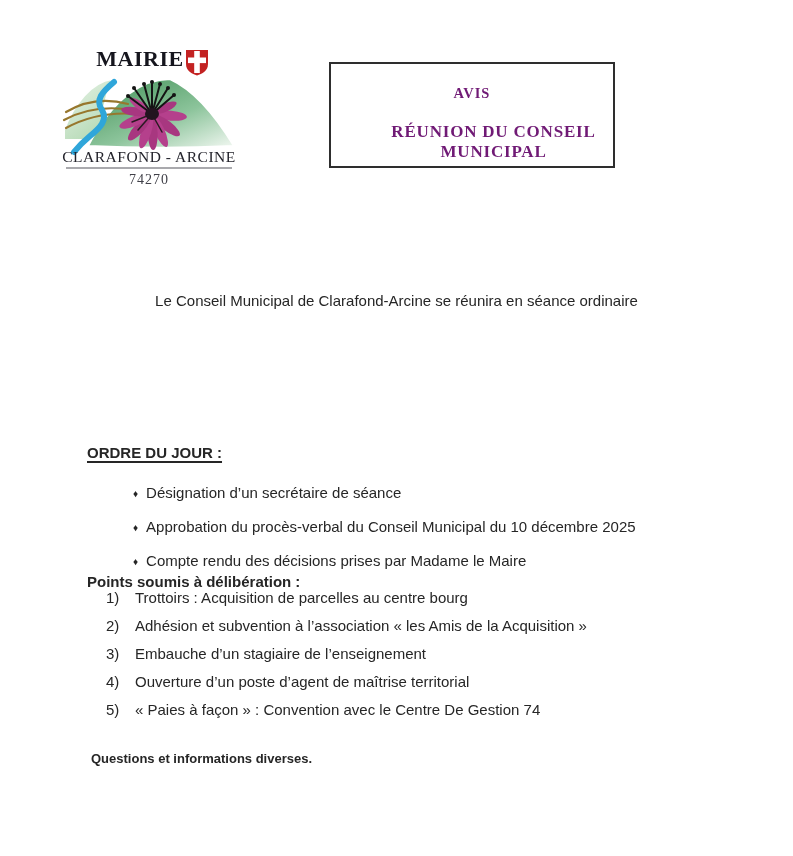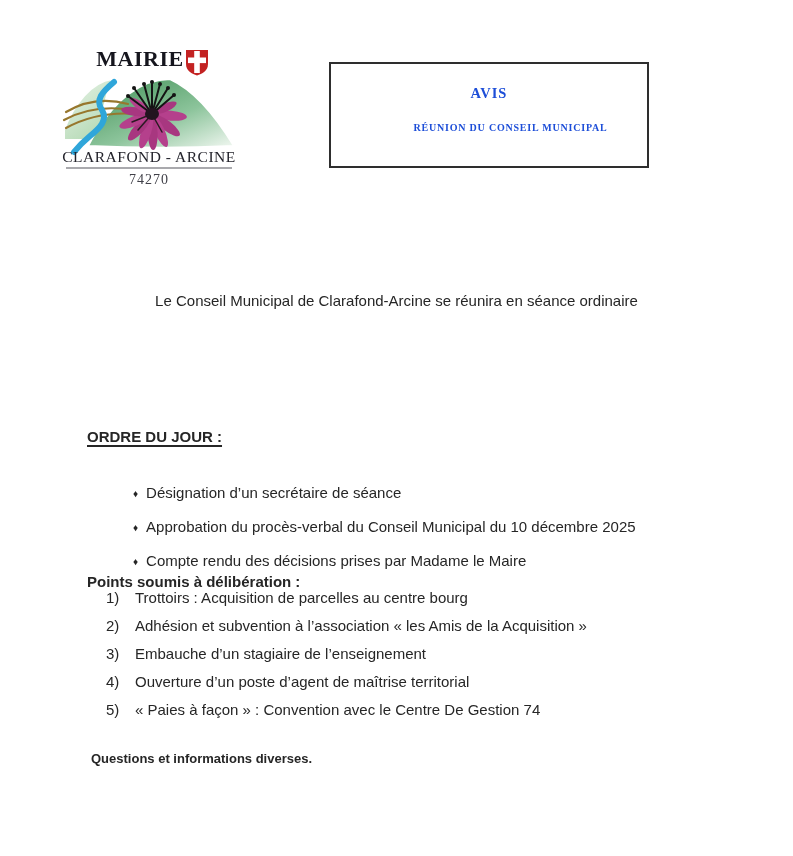--- a/index.html
+++ b/index.html
@@ -12,35 +12,35 @@
     color: #262626;
     overflow: hidden;
   }
 
   
   .logo { position: absolute; left: 62px; top: 48px; width: 176px; height: 142px; }
   .logo svg { width: 100%; height: 100%; display: block; }
 
   
   .notice-box {
-    position: absolute; left: 329px; top: 62px; width: 320px; height: 106px;
+    position: absolute; left: 329px; top: 62px; width: 286px; height: 106px;
     border: 2px solid #2e2e2e; box-sizing: border-box;
     font-family: "Liberation Serif", serif; font-weight: bold; text-align: center;
-    color: #1d4ed8;
+    color: #701a75;
   }
   .notice-title   { margin-top: 21px; font-size: 14.5px; letter-spacing: 1px; }
-  .notice-subtitle{ margin-top: 20px; font-size: 10px;   letter-spacing: 0.8px; padding-left: 43px; }
+  .notice-subtitle{ margin-top: 20px; font-size: 17px;   letter-spacing: 0.8px; padding-left: 43px; }
 
   
   .intro-1 { position: absolute; top: 292px; left: 0; width: 100%; text-align: center; font-size: 15px; }
   .intro-2 { position: absolute; top: 337px; left: 0; width: 100%; text-align: center; font-size: 15px; font-weight: bold; }
 
   
   .agenda-heading {
-    position: absolute; left: 87px; top: 428px;
+    position: absolute; left: 87px; top: 444px;
     font-size: 15px; font-weight: bold;
     text-decoration: underline; text-underline-offset: 3px; text-decoration-thickness: 1.5px;
   }
   .agenda-list { position: absolute; left: 133px; top: 477px; font-size: 15px; }
   .agenda-item { line-height: 32px; white-space: nowrap; }
   .bullet { font-size: 10px; margin-right: 8px; position: relative; top: -1.5px; }
 
   
   .delib-heading { position: absolute; left: 87px; top: 573px; font-size: 15px; font-weight: bold; }
   .delib-list { position: absolute; left: 106px; top: 589px; font-size: 15px; }

